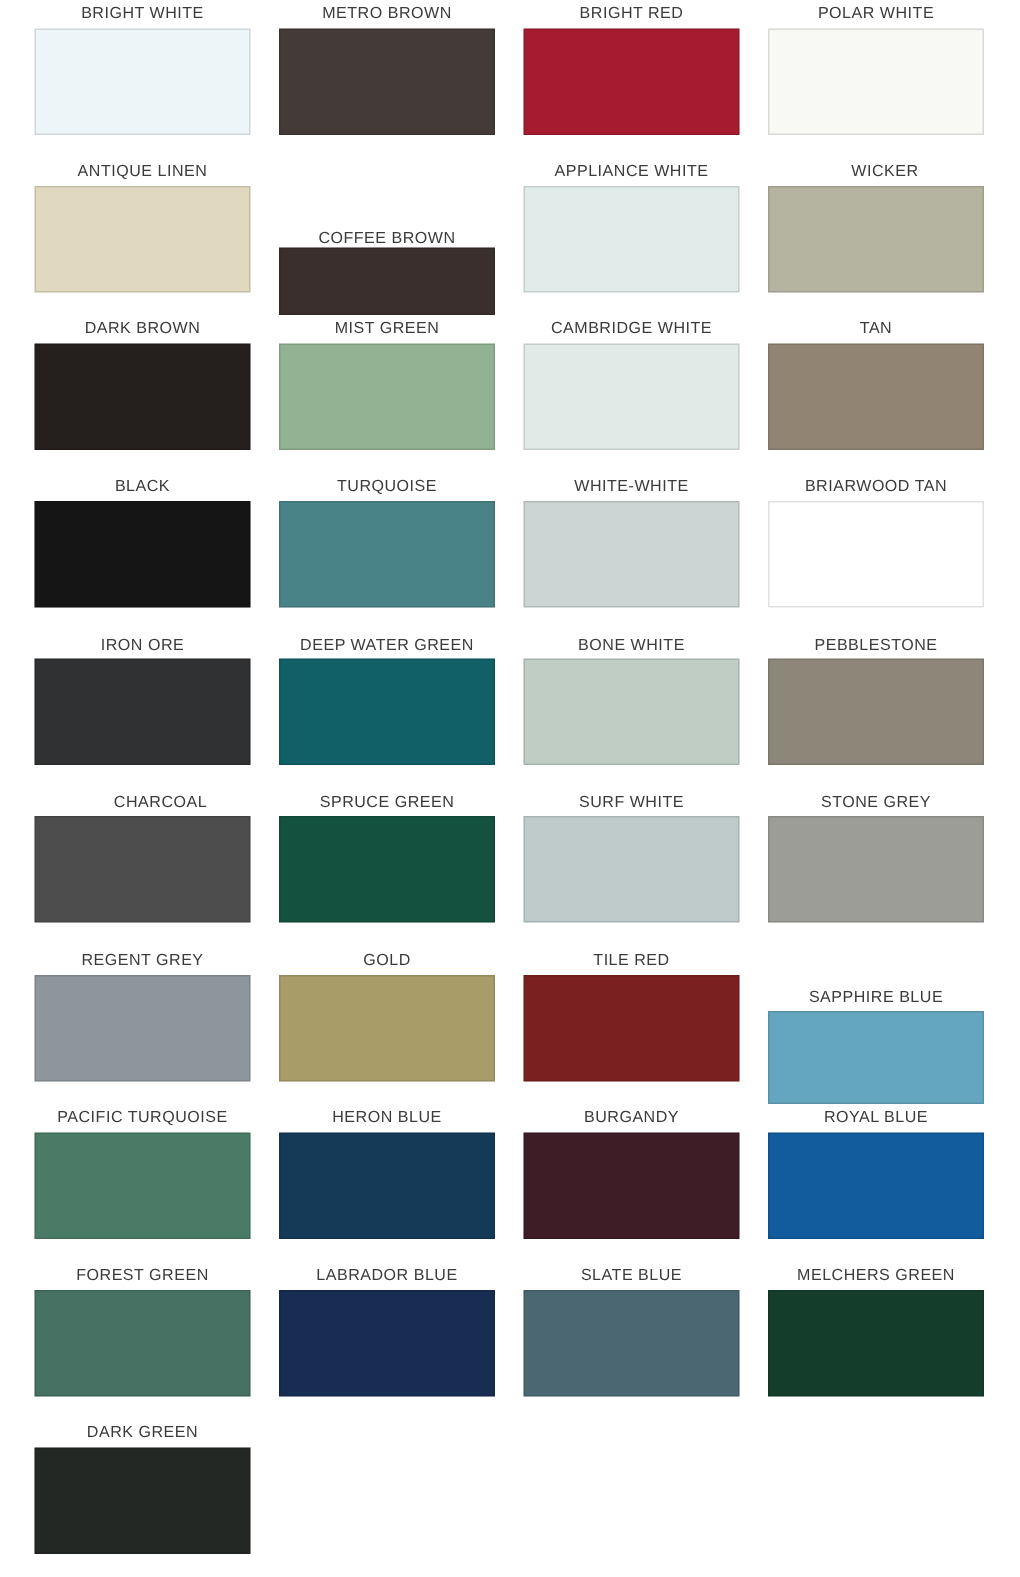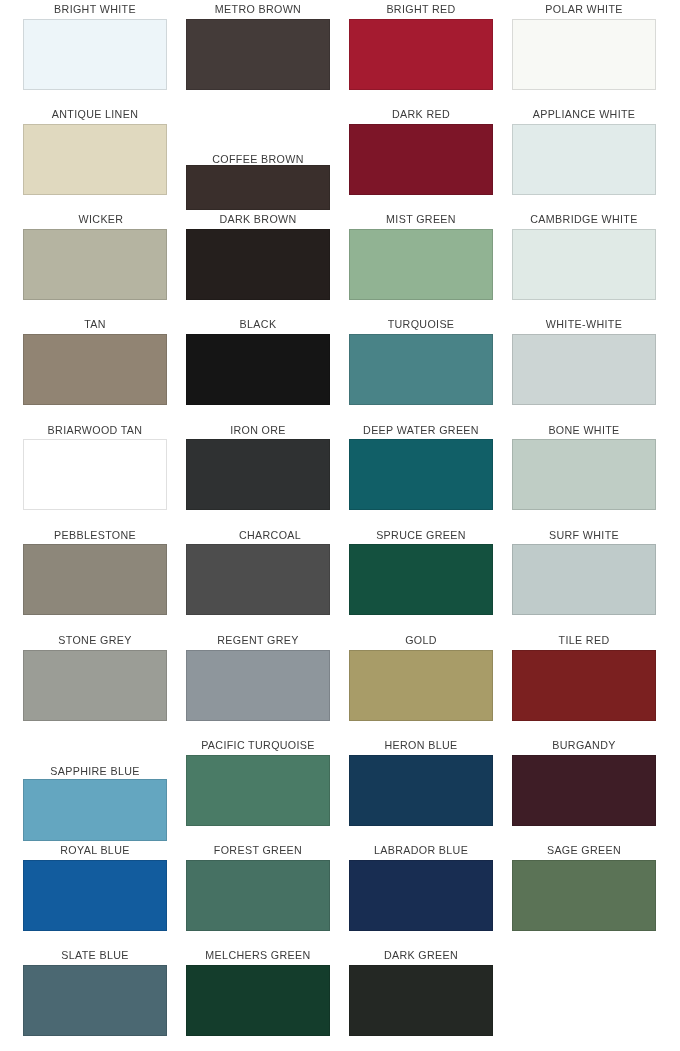--- a/index.html
+++ b/index.html
@@ -80,24 +80,20 @@
     </div>
     <div class="swatch-cell">
       <div class="swatch-label" style="color: rgb(59, 59, 59);">ANTIQUE LINEN</div>
       <div class="swatch-chip" style="background-color: rgb(224, 217, 191);"></div>
     </div>
     <div class="swatch-cell">
       <div class="swatch-label" style="color: rgb(59, 59, 59); margin-top: 48px;">COFFEE BROWN</div>
       <div class="swatch-chip" style="background-color: rgb(58, 47, 44);"></div>
     </div>
     <div class="swatch-cell">
-      <div class="swatch-label" style="color: rgb(59, 59, 59);">DARK RED</div>
-      <div class="swatch-chip" style="background-color: rgb(125, 21, 40);"></div>
-    </div>
-    <div class="swatch-cell">
       <div class="swatch-label" style="color: rgb(59, 59, 59);">APPLIANCE WHITE</div>
       <div class="swatch-chip" style="background-color: rgb(225, 235, 234);"></div>
     </div>
     <div class="swatch-cell">
       <div class="swatch-label" style="color: rgb(59, 59, 59); margin-left: 12px;">WICKER</div>
       <div class="swatch-chip" style="background-color: rgb(181, 180, 161);"></div>
     </div>
     <div class="swatch-cell">
       <div class="swatch-label" style="color: rgb(59, 59, 59);">DARK BROWN</div>
       <div class="swatch-chip" style="background-color: rgb(37, 31, 29);"></div>
@@ -196,24 +192,20 @@
     </div>
     <div class="swatch-cell">
       <div class="swatch-label" style="color: rgb(59, 59, 59);">FOREST GREEN</div>
       <div class="swatch-chip" style="background-color: rgb(70, 113, 99);"></div>
     </div>
     <div class="swatch-cell">
       <div class="swatch-label" style="color: rgb(59, 59, 59);">LABRADOR BLUE</div>
       <div class="swatch-chip" style="background-color: rgb(24, 45, 82);"></div>
     </div>
     <div class="swatch-cell">
-      <div class="swatch-label" style="color: rgb(59, 59, 59);">SAGE GREEN</div>
-      <div class="swatch-chip" style="background-color: rgb(91, 115, 86);"></div>
-    </div>
-    <div class="swatch-cell">
       <div class="swatch-label" style="color: rgb(59, 59, 59);">SLATE BLUE</div>
       <div class="swatch-chip" style="background-color: rgb(75, 104, 114);"></div>
     </div>
     <div class="swatch-cell">
       <div class="swatch-label" style="color: rgb(59, 59, 59);">MELCHERS GREEN</div>
       <div class="swatch-chip" style="background-color: rgb(20, 61, 44);"></div>
     </div>
     <div class="swatch-cell">
       <div class="swatch-label" style="color: rgb(59, 59, 59);">DARK GREEN</div>
       <div class="swatch-chip" style="background-color: rgb(36, 40, 36);"></div>

